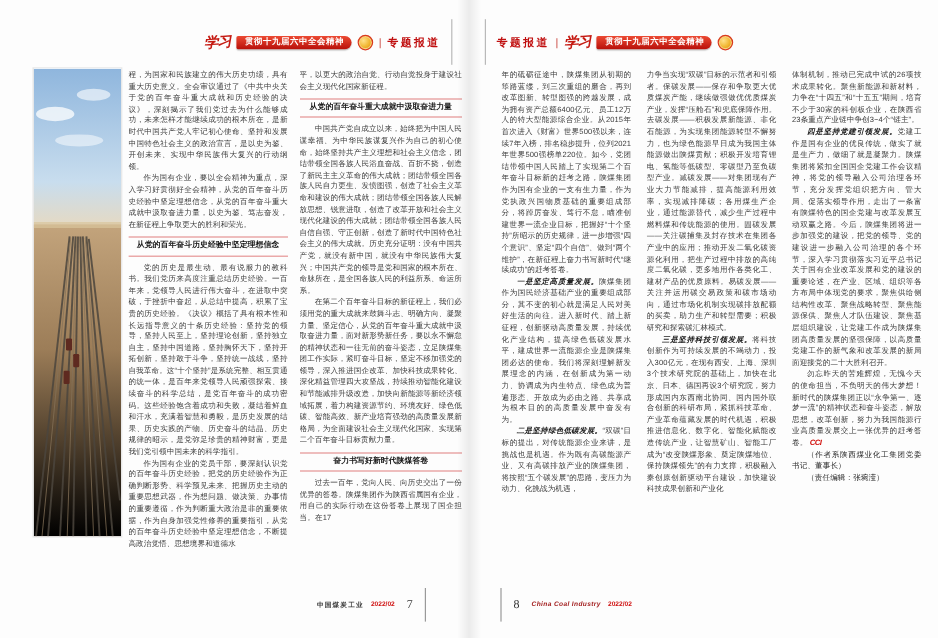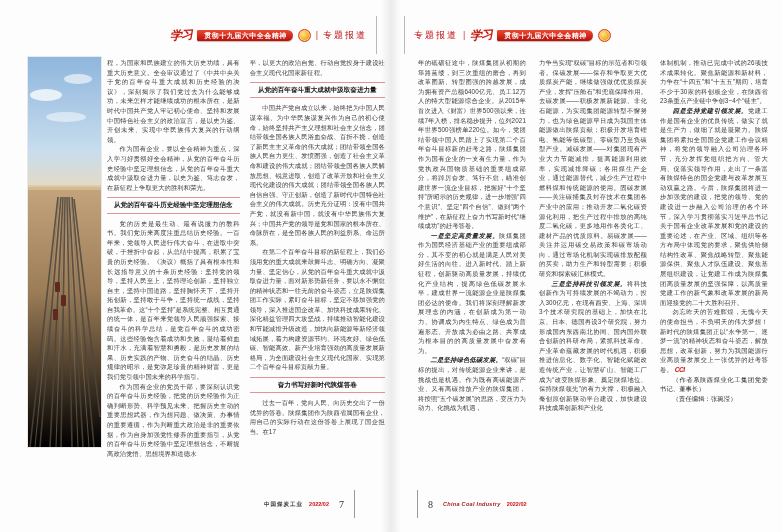--- a/index.html
+++ b/index.html
@@ -17,21 +17,21 @@
   .page-right .hdr{left:13px;}
   .script{font-size:12px;font-weight:bold;font-style:italic;color:#c51a12;
           transform:rotate(-4deg);display:inline-block;line-height:1;letter-spacing:-1px;}
   .ribbon{display:inline-block;background:linear-gradient(180deg,#ec4a33,#b9100a);color:#fff;
           font-size:7px;font-weight:bold;padding:2px 6px 2px 7px;border-radius:2px 8px 8px 2px;
           letter-spacing:0.5px;line-height:1;box-shadow:0 1px 1px rgba(0,0,0,0.25);}
   .emblem{display:inline-block;width:11px;height:11px;border-radius:50%;
           background:radial-gradient(circle at 35% 35%,#ffe18a,#f0b32a 55%,#c97a10);
           border:1px solid #d93a20;box-shadow:0 0 0 1px #f6cf7d inset;}
   .hdr-sep{font-size:9px;color:#c9463f;line-height:1;}
-  .section-label{font-size:9px;font-weight:normal;color:#c00f0f;letter-spacing:2px;line-height:1;}
+  .section-label{font-size:9px;font-weight:bold;color:#c00f0f;letter-spacing:2px;line-height:1;}
   .vrule-h{width:1px;height:38px;background:#b9b9b9;align-self:center;}
   .page-left .vrule-h{margin-left:4px;}
   .page-right .vrule-h{margin-right:4px;}
 
   
   .photo{position:absolute;left:28px;top:57px;width:73px;height:390px;overflow:hidden;
          box-shadow:0 0 0 1px rgba(0,0,0,0.08);}
   .photo svg{display:block;}
 
   

